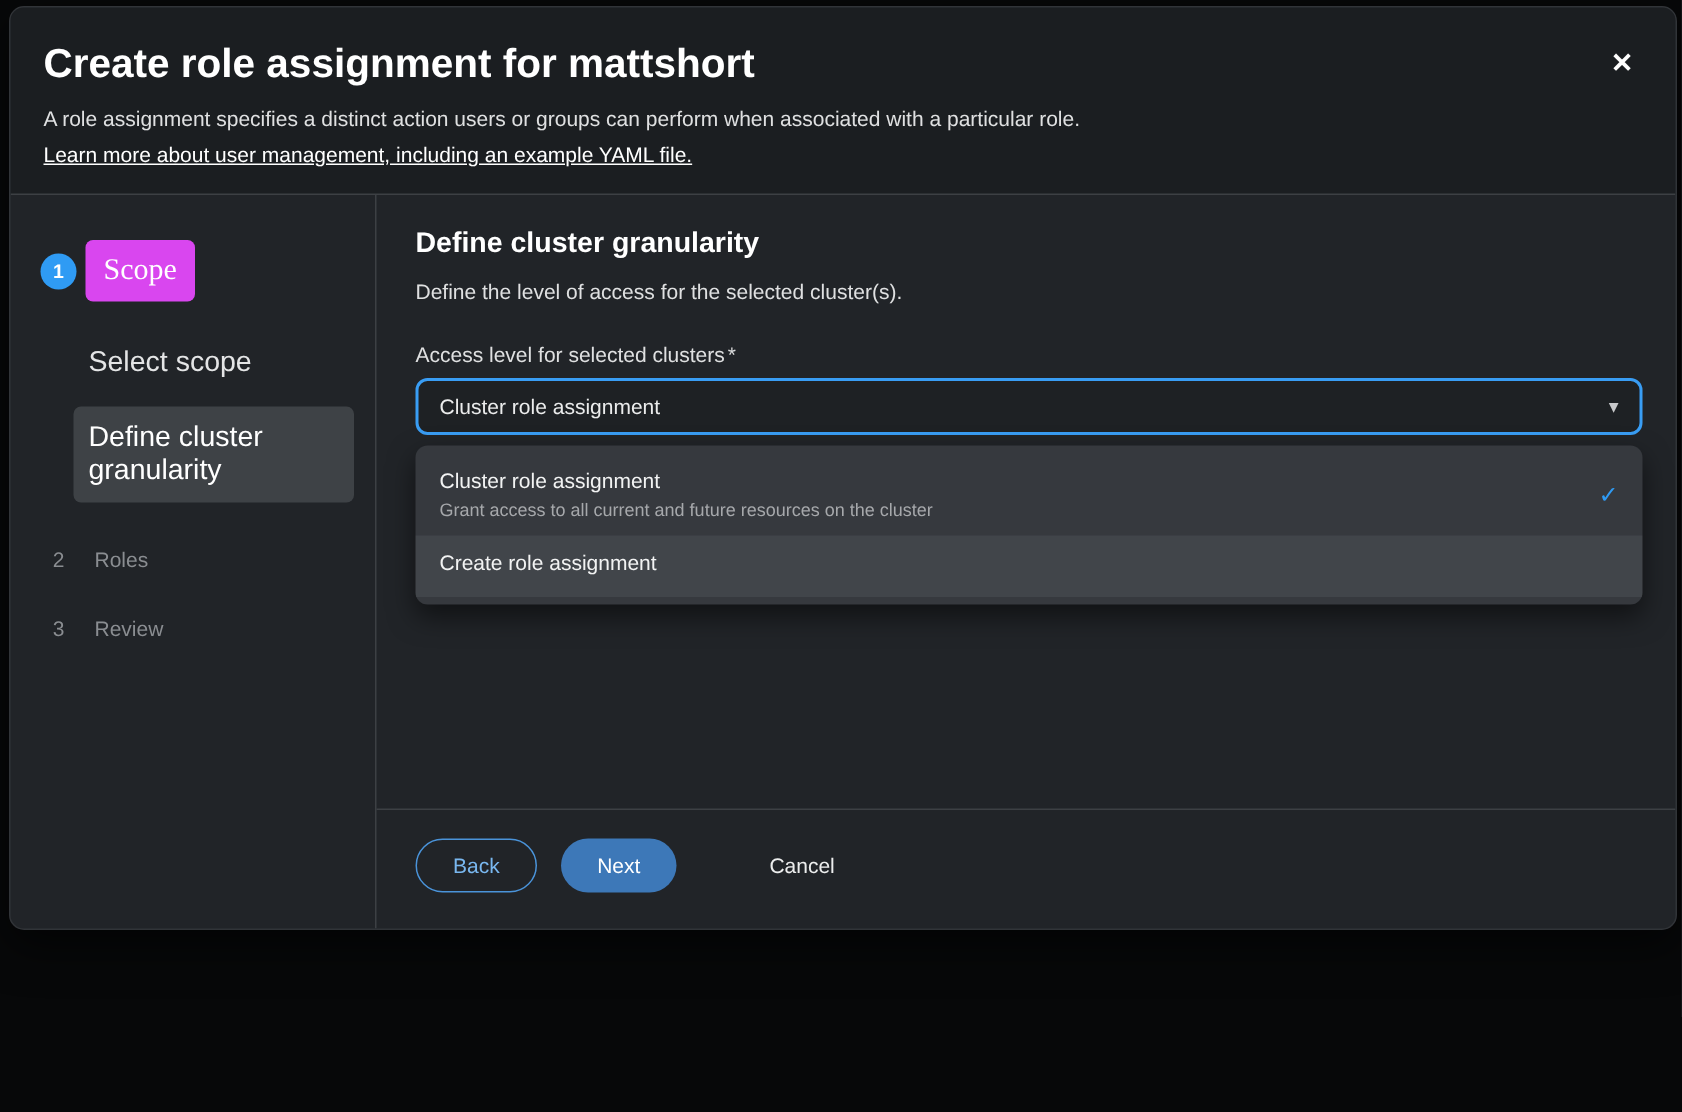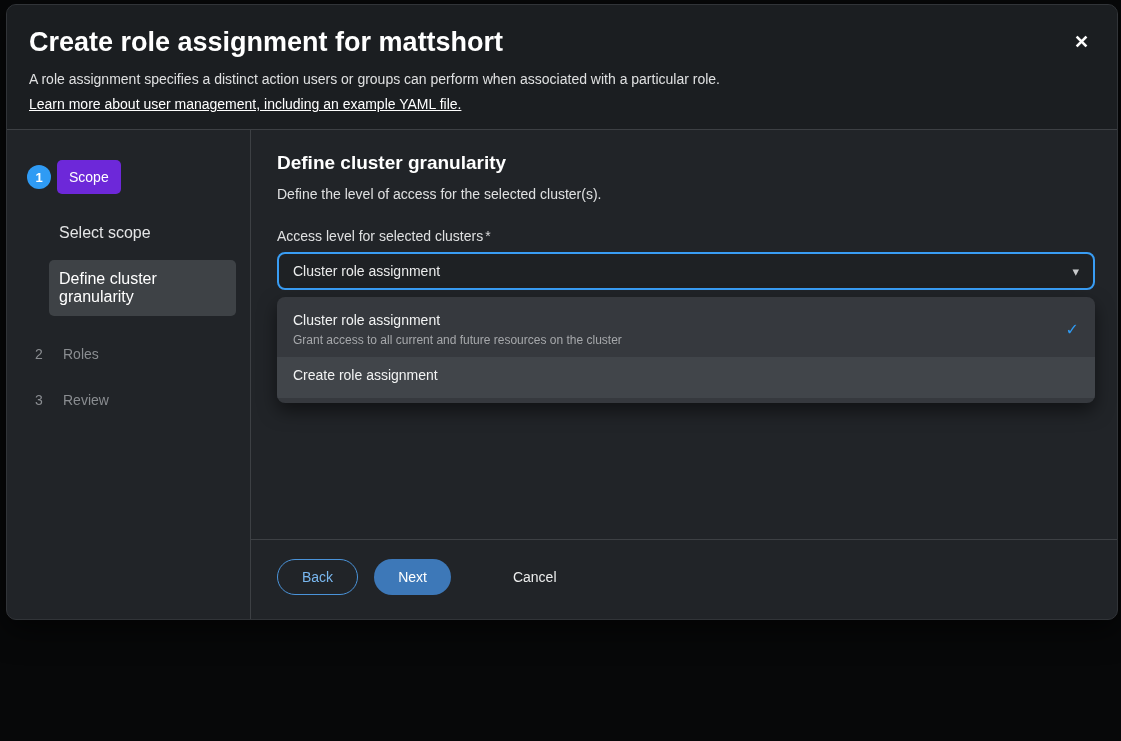--- a/index.html
+++ b/index.html
@@ -62,27 +62,27 @@
   .step-row { display: flex; align-items: center; }
   .step-circle {
     width: 24px; height: 24px; flex: none;
     border-radius: 50%;
     background: #2f9bf4; color: #ffffff;
     font-size: 13px; font-weight: 700;
     display: flex; align-items: center; justify-content: center;
   }
   .step-label-box {
     margin-left: 6px;
-    background: #6d28d9; color: #ffffff;
-    font-size: 14px; padding: 9px 12px;
-    border-radius: 5px; cursor: pointer;
+    background: #d946ef; color: #ffffff;
+    font-size: 20px; padding: 9px 12px;
+    border-radius: 5px; cursor: pointer; font-family: Liberation Serif, serif;
   }
   .substeps { margin: 22px 0 0 22px; }
   .substep {
-    font-size: 16px; color: #e4e5e6;
+    font-size: 19px; color: #e4e5e6;
     padding: 8px 10px; border-radius: 5px;
     margin-bottom: 10px; cursor: pointer;
   }
   .substep.current { background: #3e4246; color: #ffffff; padding: 10px; }
   .step-row.disabled { margin-top: 30px; cursor: default; }
   .step-num-plain {
     width: 24px; flex: none; text-align: center;
     font-size: 14px; color: #8a8d91;
   }
   .step-label-plain { margin-left: 12px; font-size: 14px; color: #8a8d91; }

